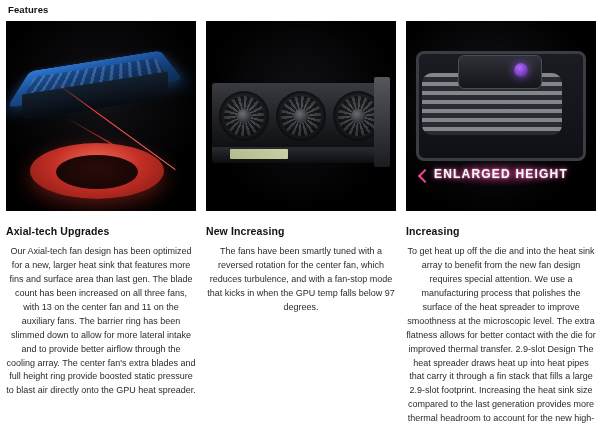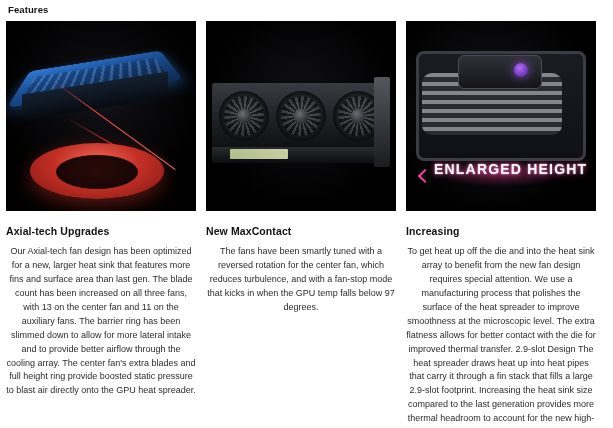--- a/index.html
+++ b/index.html
@@ -263,22 +263,22 @@
     position: absolute;
     left: 30px;
     top: 140px;
     width: 130px;
     height: 26px;
     background: radial-gradient(ellipse at 50% 50%, rgba(255,60,160,0.35) 0%, rgba(255,60,160,0) 70%);
   }
   .enlarged-label {
     position: absolute;
     left: 28px;
-    top: 140px;
-    font-size: 14px;
+    top: 146px;
+    font-size: 12px;
     font-weight: bold;
     letter-spacing: 1.2px;
     color: #f7f7f7;
     text-shadow: 0 0 6px rgba(255,70,170,0.9), 0 0 2px rgba(255,255,255,0.7);
   }
   .arrow-pink {
     position: absolute;
     left: 14px;
     top: 150px;
     width: 10px;
@@ -315,21 +315,21 @@
         <div class="img2-bg"></div>
         <div class="gpu">
           <div class="fan f1"></div>
           <div class="fan f2"></div>
           <div class="fan f3"></div>
         </div>
         <div class="gpu-base"></div>
         <div class="gpu-strip"></div>
         <div class="gpu-bracket"></div>
       </div>
-      <div class="card-title">New MaxContact</div>
+      <div class="card-title">New Increasing</div>
       <p class="card-body">The fans have been smartly tuned with a reversed rotation for the center fan, which reduces turbulence, and with a fan-stop mode that kicks in when the GPU temp falls below 97 degrees.</p>
     </div>
 
     <div class="col">
       <div class="media">
         <div class="img3-bg"></div>
         <div class="block-frame"></div>
         <div class="heatpipes"></div>
         <div class="vapor"></div>
         <div class="led-dot"></div>

